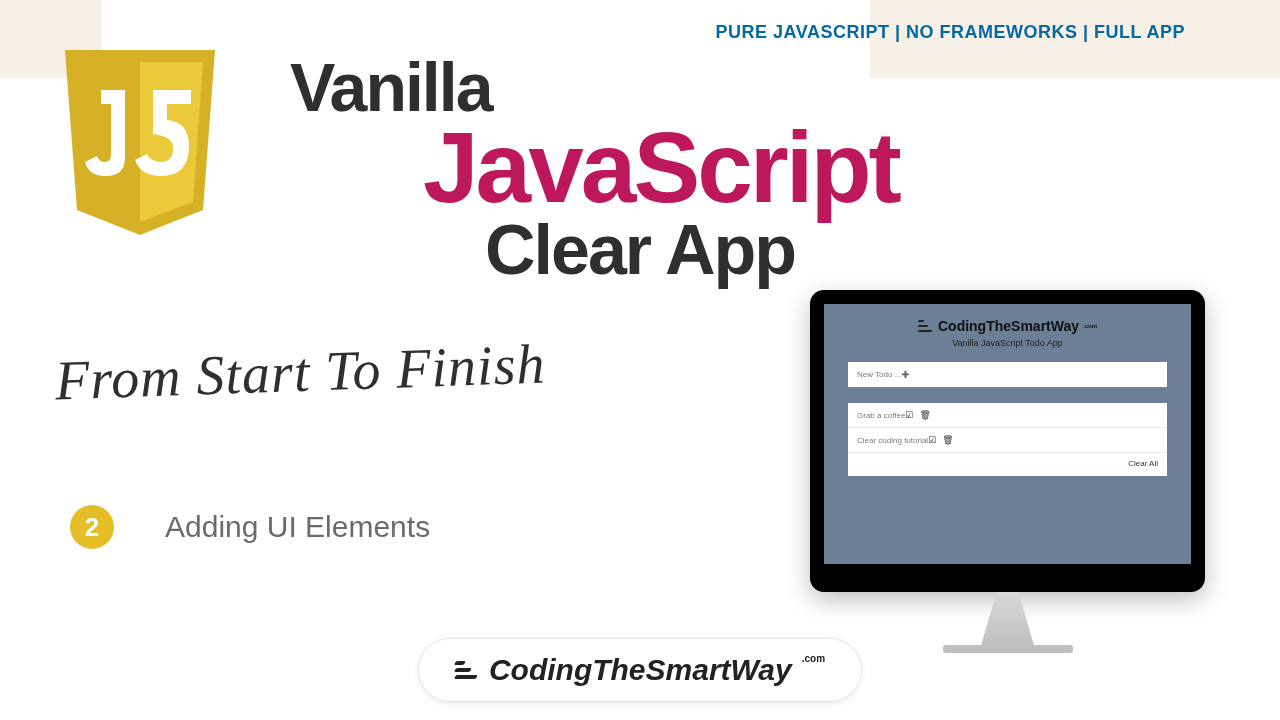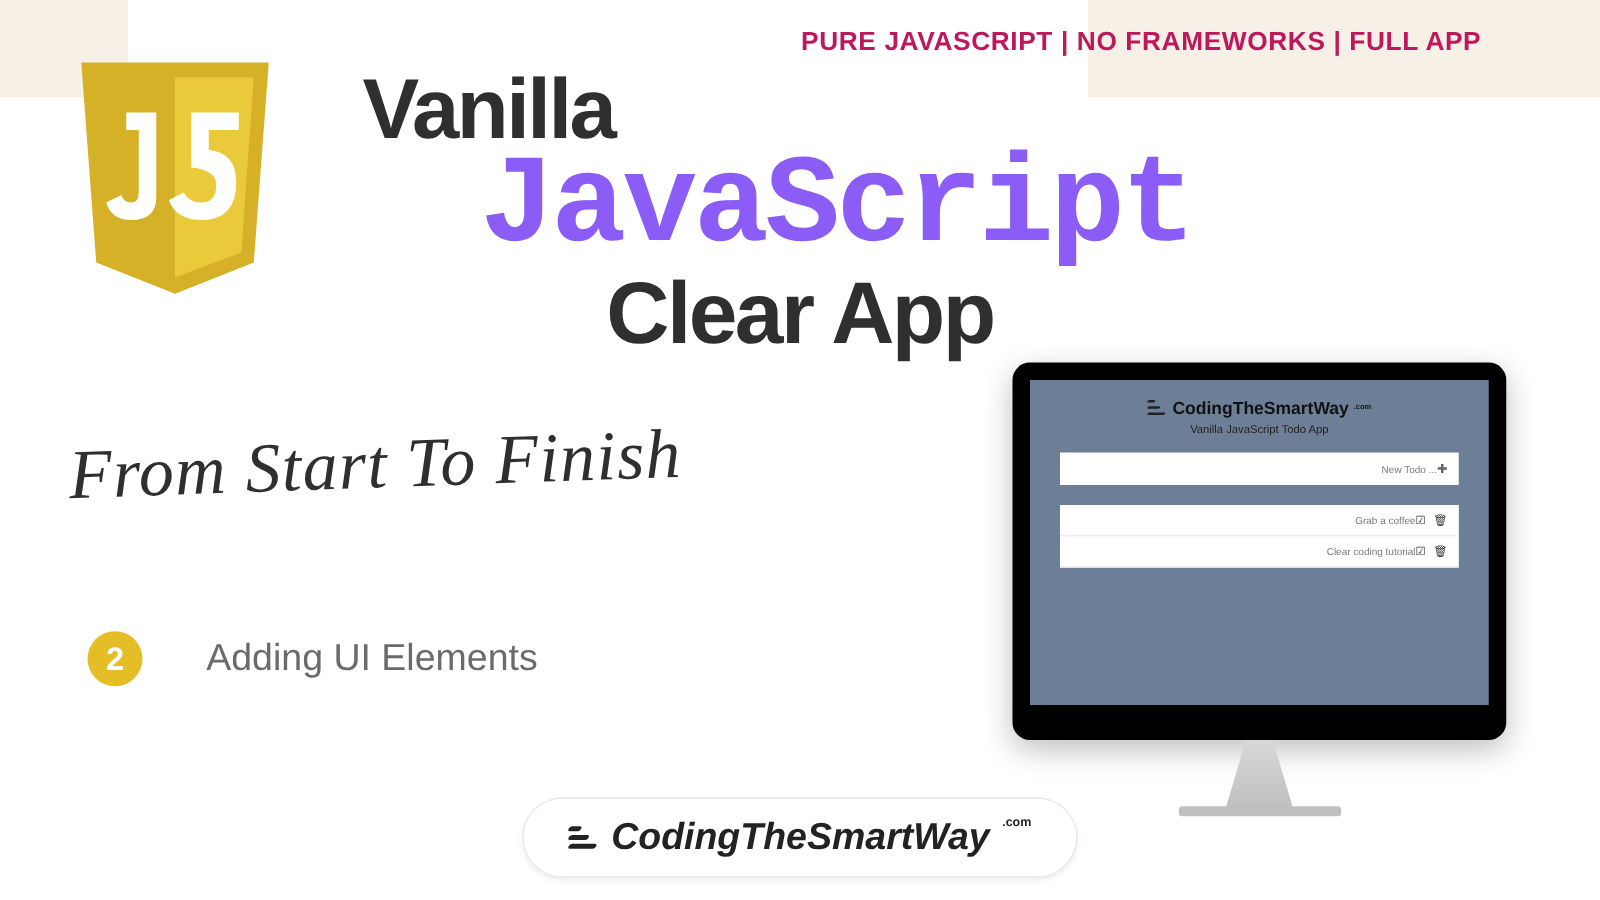--- a/index.html
+++ b/index.html
@@ -21,43 +21,42 @@
     top: 40px;
     left: 55px;
     width: 170px;
     height: 200px;
   }
   
   .tagline {
     position: absolute;
     top: 22px;
     right: 95px;
-    color: #be185d;
-    font-weight: 700;
-    font-size: 21px;
+    color: #0369a1;
+    font-weight: 700;
+    font-size: 18px;
     letter-spacing: 0.5px;
   }
   .title1 {
     position: absolute;
     top: 48px;
     left: 290px;
     font-size: 68px;
     font-weight: 600;
     color: #2f2f2f;
     letter-spacing: -2px;
   }
   .title2 {
     position: absolute;
     top: 110px;
-    left: 384px;
+    left: 423px;
     font-size: 100px;
     font-weight: 700;
-    color: #8b5cf6;
+    color: #be185d;
     letter-spacing: -3px;
-    font-family: Liberation Mono, monospace;
   }
   .title3 {
     position: absolute;
     top: 210px;
     right: 485px;
     font-size: 70px;
     font-weight: 700;
     color: #2f2f2f;
     letter-spacing: -2px;
   }
@@ -152,25 +151,25 @@
     margin-bottom: 14px;
   }
   .todo-input, .todo-item {
     background: #fff;
     color: #7a7a7a;
     width: 100%;
     padding: 7px 9px;
     font-size: 8px;
     display: flex;
     align-items: center;
-    justify-content: flex-end;
+    justify-content: flex-start;
     border-bottom: 1px solid #eee;
   }
   .todo-input { margin-bottom: 16px; border: none; }
-  .todo-list { width: 100%; background: #5eead4; }
+  .todo-list { width: 100%; background: #8b5cf6; }
   .todo-actions { display: flex; gap: 6px; color: #333; font-size: 9px; }
   .clear-all {
     width: 100%;
     text-align: right;
     padding: 6px 9px 8px;
     font-size: 8px;
     color: #333;
     background: #fff;
   }
   .add-icon { font-size: 10px; color: #666; }
@@ -275,20 +274,21 @@
             <span>🗑</span>
           </span>
         </div>
         <div class="todo-item">
           <span>Clear coding tutorial</span>
           <span class="todo-actions">
             <span>☑</span>
             <span>🗑</span>
           </span>
         </div>
+        <div class="clear-all">Clear All</div>
       </div>
     </div>
   </div>
   <div class="monitor-stand"></div>
   <div class="monitor-base"></div>
 </div>
 
 <div class="brand-pill">
   <span class="speed-lines">
       <span></span>

